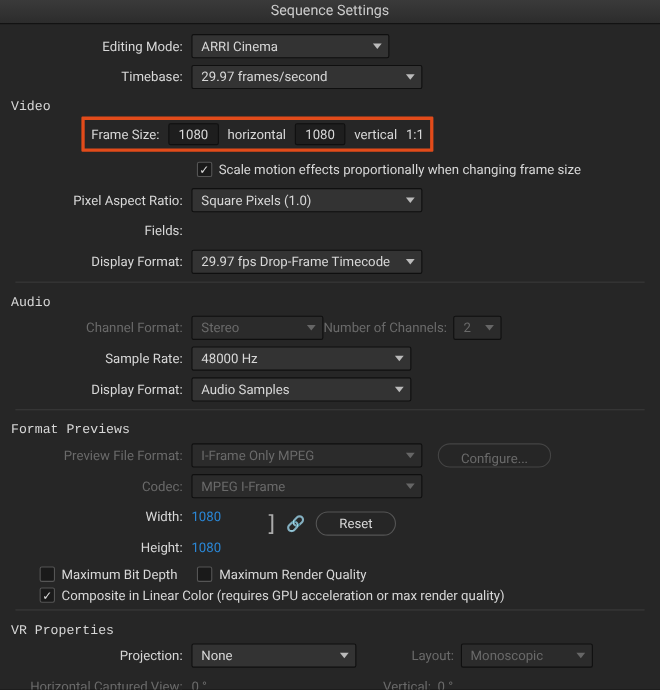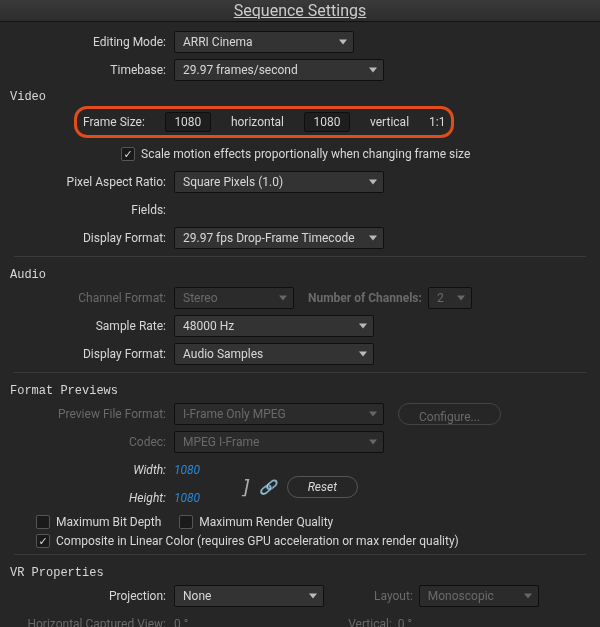--- a/index.html
+++ b/index.html
@@ -24,21 +24,21 @@
     overflow:hidden;
   }
   .window{
     width:600px;height:627px;background:var(--panel);
     display:flex;flex-direction:column;
   }
   .titlebar{
     height:22px;background:linear-gradient(#3a3a3a,#2c2c2c);
     border-bottom:1px solid #111;
     display:flex;align-items:center;justify-content:center;
-    position:relative;font-size:16px;color:#ccc;text-decoration:underline;
+    position:relative;font-size:13px;color:#ccc;
   }
   .content{flex:1;padding:4px 14px 0 14px;overflow:hidden;}
   .row{display:flex;align-items:center;margin:4px 0;min-height:24px;}
   .label{width:160px;text-align:right;padding-right:8px;color:var(--text);}
   .label.dim{color:var(--text-disabled);}
   .select{
     background:var(--select-bg);border:1px solid var(--input-border);
     border-radius:2px;color:var(--text);height:22px;
     display:flex;align-items:center;padding:0 8px;position:relative;
     min-width:120px;
@@ -60,22 +60,22 @@
   .checkbox{
     width:14px;height:14px;border:1px solid #555;background:#1a1a1a;border-radius:2px;
     display:inline-flex;align-items:center;justify-content:center;margin-right:6px;
     flex-shrink:0;
   }
   .checkbox.checked::after{
     content:"✓";font-size:11px;color:#ddd;line-height:1;
   }
   .cbrow{display:flex;align-items:center;margin:5px 0 5px 22px;color:var(--text);text-align:right;}
   .hl{
-    border:3px solid var(--highlight);border-radius:13px;
-    padding:3px 6px;display:flex;align-items:center;gap:20px;
+    border:3px solid var(--highlight);border-radius:1px;
+    padding:3px 6px;display:flex;align-items:center;gap:8px;
     margin-left:60px;width:fit-content;
   }
   .linkval{color:var(--link);}
   .btn{
     border:1px solid #555;border-radius:12px;background:transparent;
     color:var(--text);height:22px;padding:0 20px;display:flex;align-items:center;justify-content:center;
   }
   .btn.disabled{color:var(--text-disabled);border-color:#444;align-items:flex-end;}
   .bracket{
     font-family:monospace;color:#aaa;font-size:20px;letter-spacing:-3px;
@@ -118,21 +118,21 @@
         </div>
         <span>horizontal</span>
         <div class="numinput">
           <span>1080</span>
         </div>
         <span>vertical</span>
         <span>1:1</span>
       </div>
     </div>
 
-    <div class="row" style="margin-left:107px;">
+    <div class="row" style="margin-left:107px;justify-content:center;">
       <span class="checkbox checked"></span>
       <span class="smalltext">Scale motion effects proportionally when changing frame size</span>
     </div>
 
     <div class="row">
       <div class="label">Pixel Aspect Ratio:</div>
       <div class="select" style="width:210px">
         <span>Square Pixels (1.0)</span>
         <span class="chev"></span>
       </div>
@@ -149,21 +149,21 @@
     </div>
 
     <div class="group">
       <div class="sectiontitle">Audio</div>
       <div class="row">
         <div class="label dim">Channel Format:</div>
         <div class="select disabled" style="width:120px">
           <span>Stereo</span>
           <span class="chev"></span>
         </div>
-        <div class="label dim" style="width:auto;margin-left:14px;padding-right:6px;font-weight:bold;">Number of Channels:</div>
+        <div class="label dim" style="width:auto;padding-right:6px;">Number of Channels:</div>
         <div class="select disabled" style="width:44px;min-width:44px">
           <span>2</span>
           <span class="chev"></span>
         </div>
       </div>
       <div class="row">
         <div class="label">Sample Rate:</div>
         <div class="select" style="width:200px">
           <span>48000 Hz</span>
           <span class="chev"></span>
@@ -192,21 +192,21 @@
         </div>
       </div>
       <div class="row">
         <div class="label dim">Codec:</div>
         <div class="select disabled" style="width:210px">
           <span>MPEG I-Frame</span>
           <span class="chev"></span>
         </div>
       </div>
 
-      <div class="row" style="align-items:center;font-style:italic;">
+      <div class="row" style="align-items:flex-start;">
         <div style="display:flex;flex-direction:column;">
           <div class="row" style="margin:0;">
             <div class="label">Width:</div>
             <span class="linkval">1080</span>
           </div>
           <div class="row" style="margin:4px 0 0 0;">
             <div class="label">Height:</div>
             <span class="linkval">1080</span>
           </div>
         </div>

